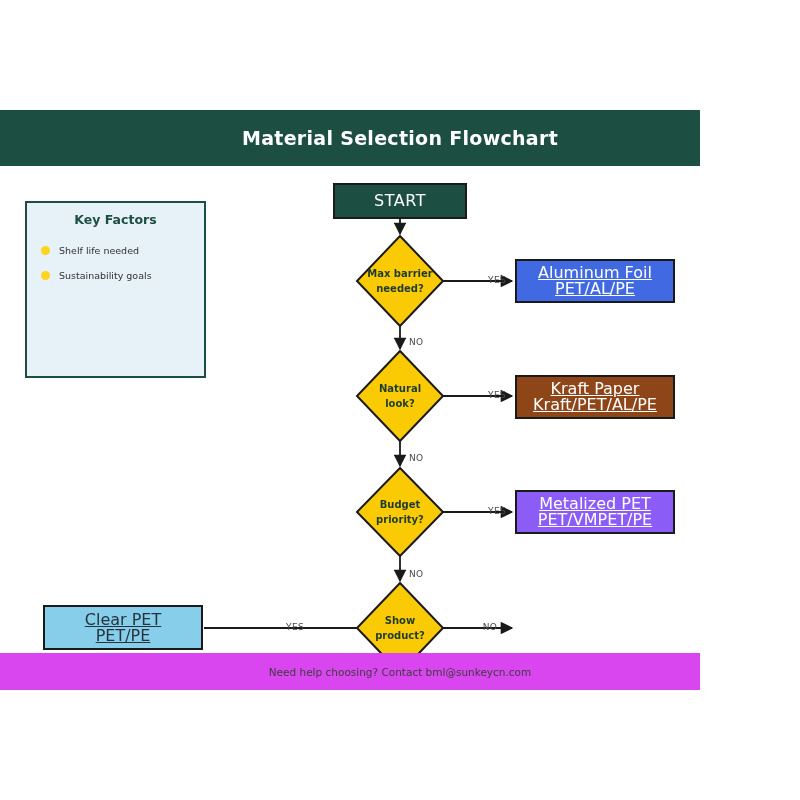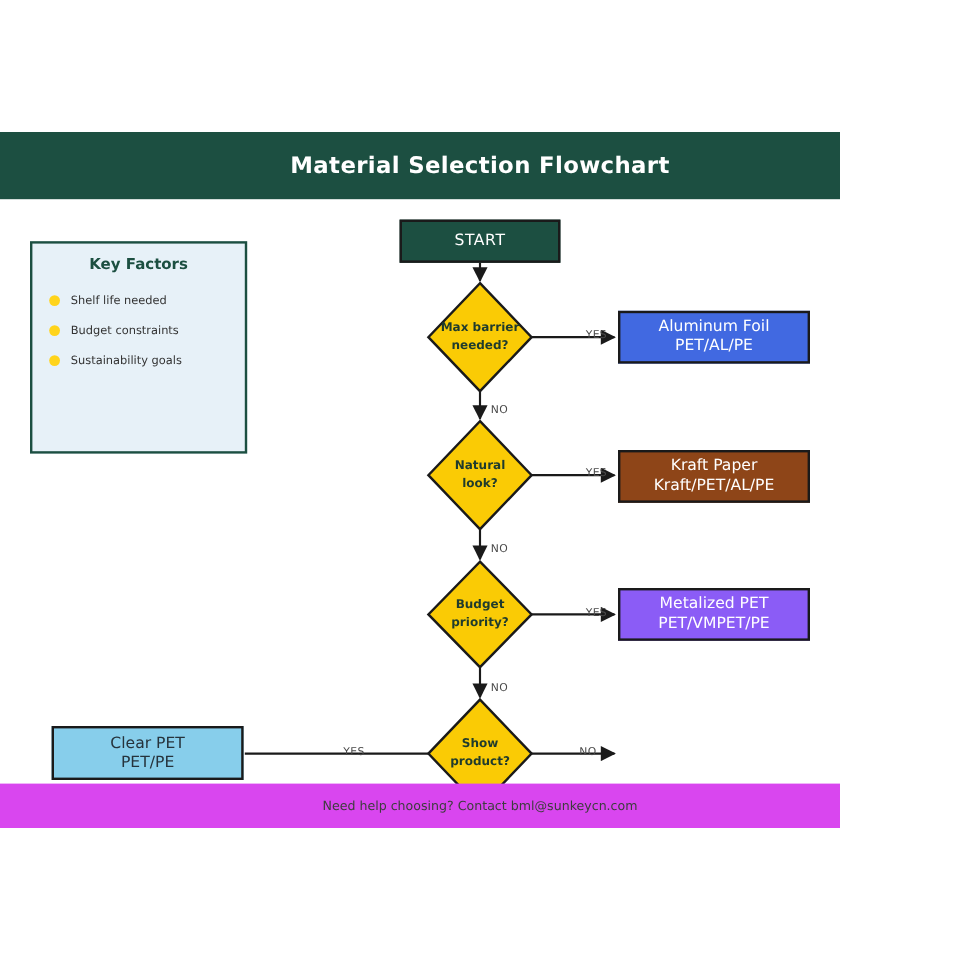--- a/index.html
+++ b/index.html
@@ -28,27 +28,27 @@
     width:9px;height:9px;border-radius:50%;background:#FFD41C;
     margin-right:9px;flex:0 0 auto;
   }
   .kf-label{font-size:9.5px;color:#333333;}
   
   .flow-svg{position:absolute;left:0;top:0;width:800px;height:800px;}
   
   .node{
     position:absolute;box-sizing:border-box;border:2px solid #1a1a1a;
     display:flex;flex-direction:column;justify-content:center;
-    text-align:center;line-height:16px;font-size:13px;
+    text-align:center;line-height:16px;font-size:16px;
   }
   .start-node{
     left:333px;top:183px;width:134px;height:36px;background:#1C4F41;
     color:#ffffff;letter-spacing:.5px;
   }
-  .res{left:515px;width:160px;height:44px;color:#ffffff;}
+  .res{left:515px;width:160px;height:44px;color:#ffffff;text-decoration:underline;}
   .res-aluminum{top:259px;background:#4169E1;}
   .res-kraft{top:375px;background:#8E4518;}
   .res-metalized{top:490px;background:#8b5cf6;}
   .res-custom{top:605px;height:45px;background:#FFD400;color:#333333;}
   .res-clearpet{left:43px;top:605px;width:160px;height:45px;background:#87CEEB;color:#26333c;}
   
   .dlabel{
     position:absolute;width:92px;transform:translate(-50%,-50%);
     text-align:center;font-size:10px;font-weight:bold;color:#1f3b2d;
     line-height:1.45;white-space:pre-line;
@@ -74,24 +74,20 @@
   <div class="header-bar">
     <div class="header-title">Material Selection Flowchart</div>
   </div>
 
   <div class="kf-panel">
     <div class="kf-title">Key Factors</div>
     <div class="kf-list">
       <div class="kf-item">
         <span class="kf-bullet"></span>
         <span class="kf-label">Shelf life needed</span>
-      </div>
-      <div class="kf-item">
-        <span class="kf-bullet"></span>
-        <span class="kf-label">Budget constraints</span>
       </div>
       <div class="kf-item">
         <span class="kf-bullet"></span>
         <span class="kf-label">Sustainability goals</span>
       </div>
     </div>
   </div>
 
   <svg class="flow-svg" viewBox="0 0 800 800">
     <defs>

